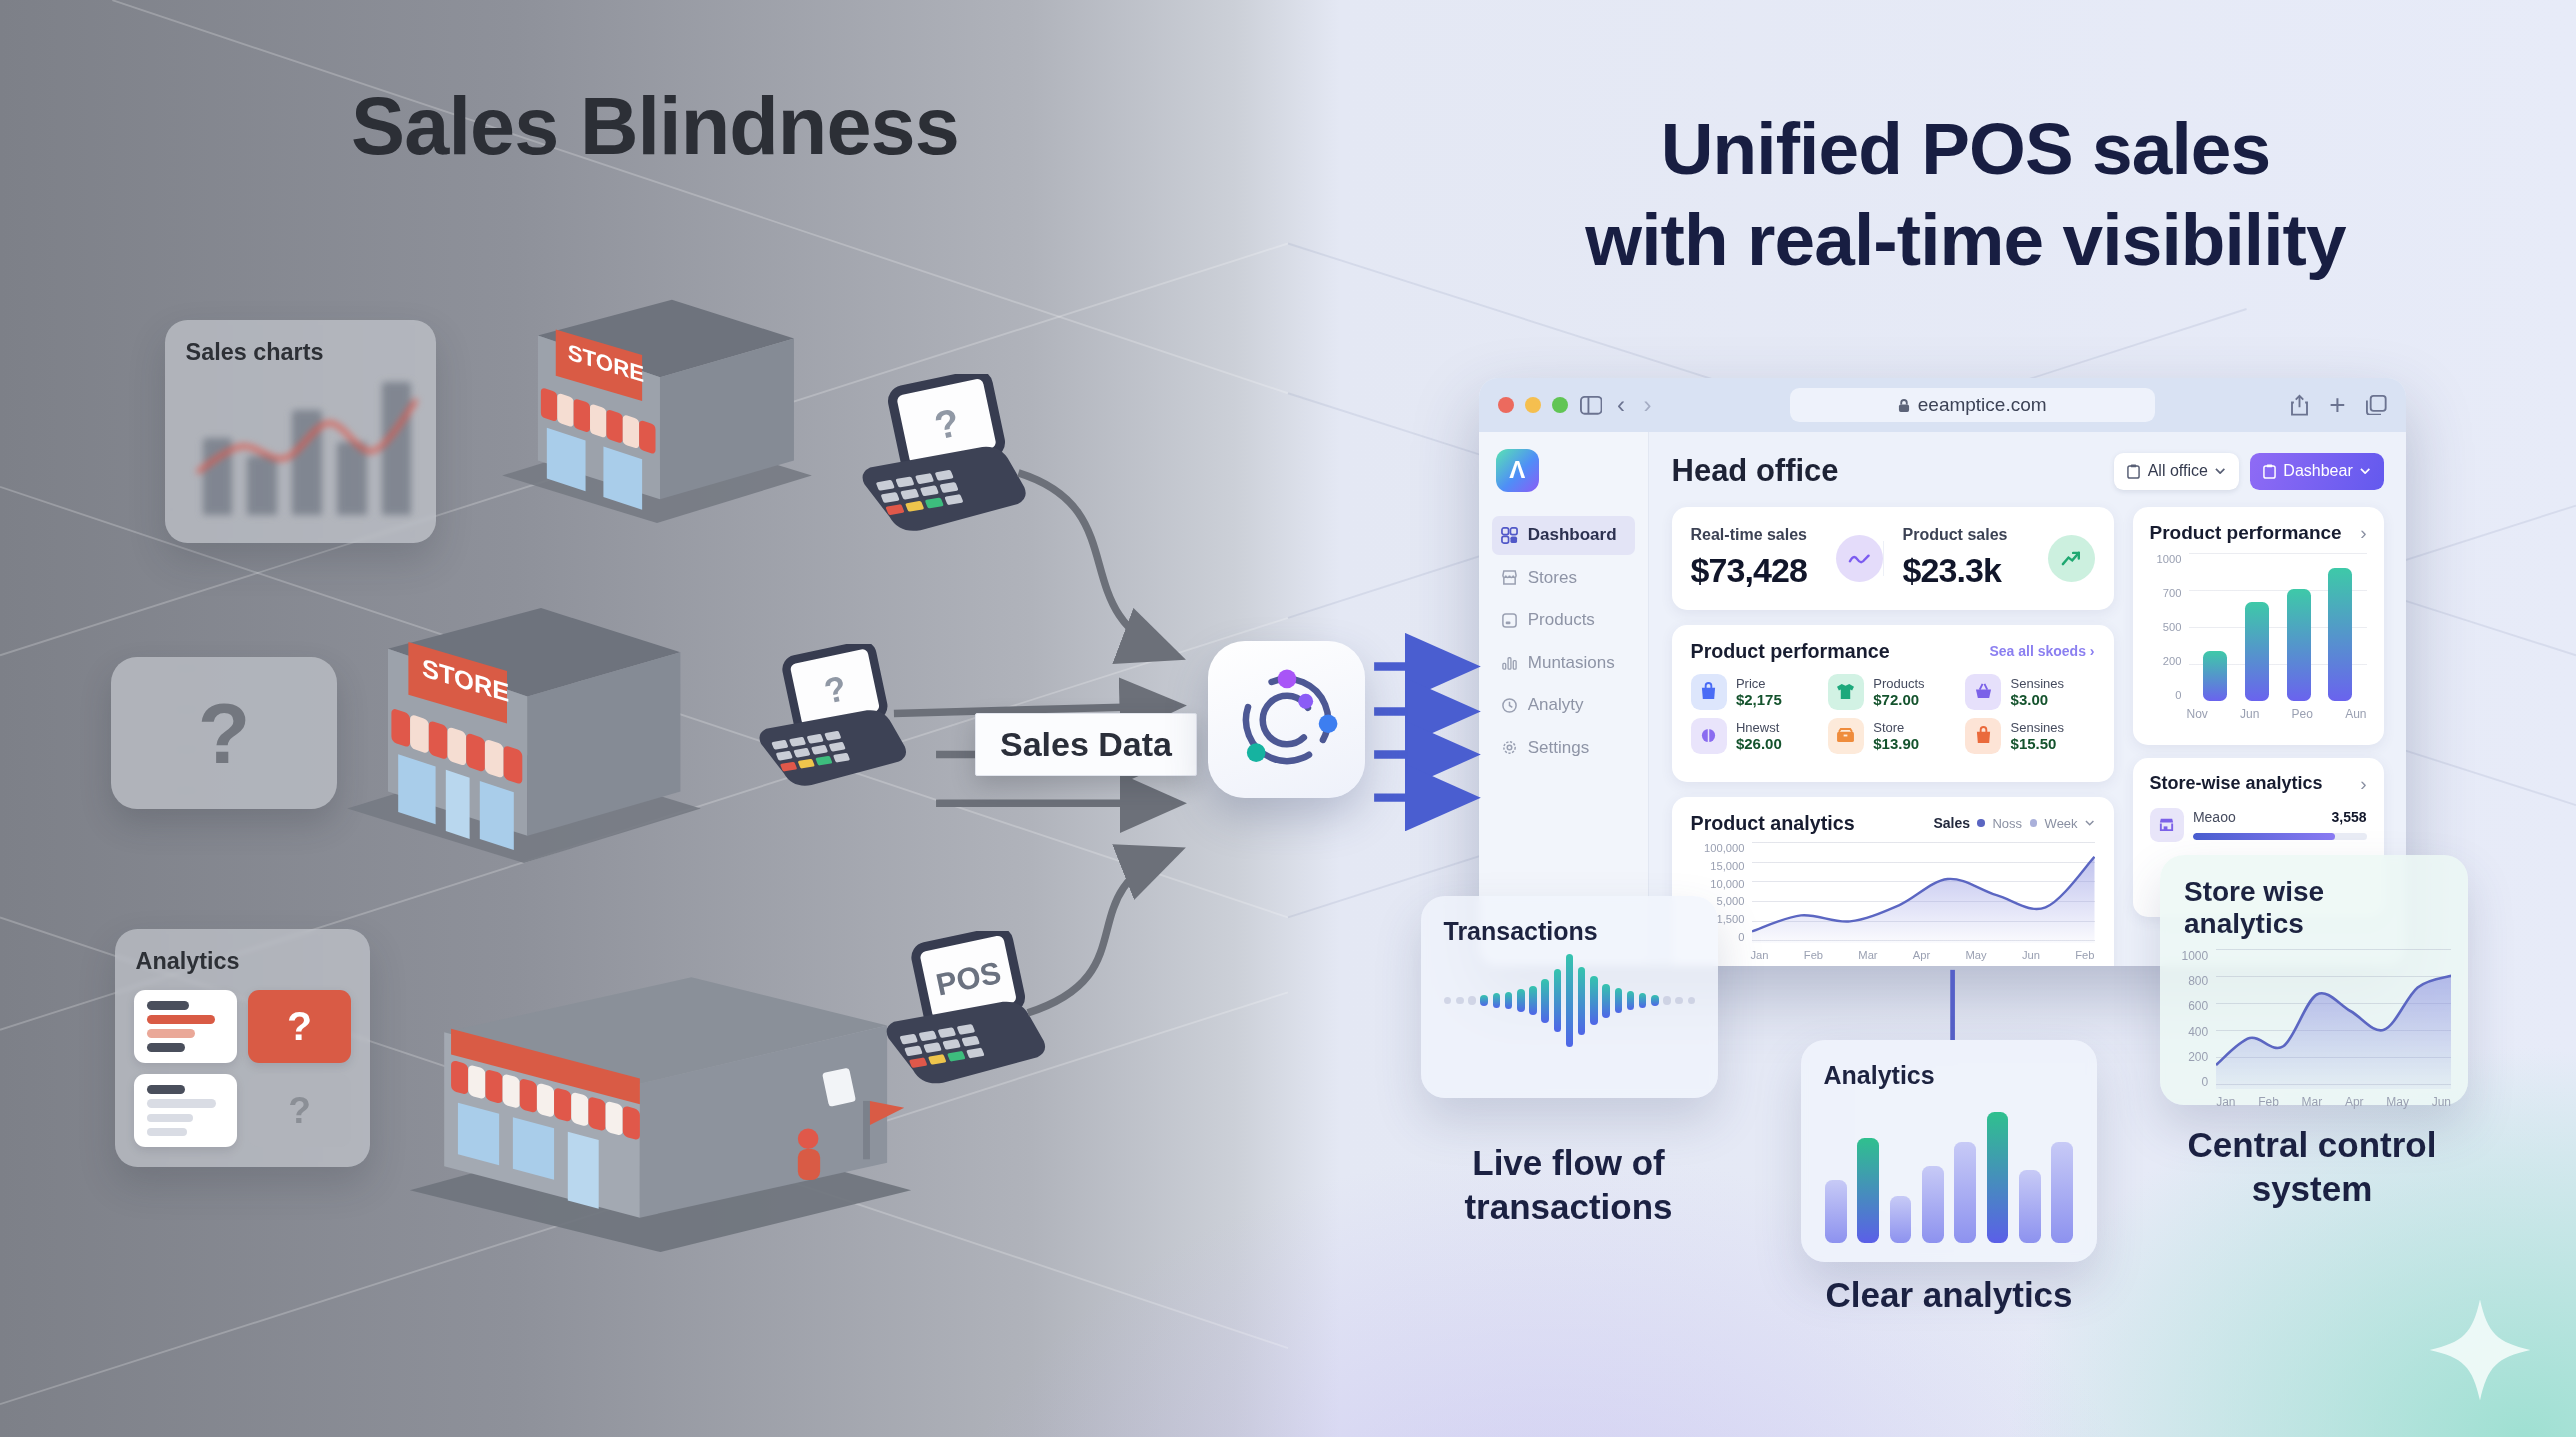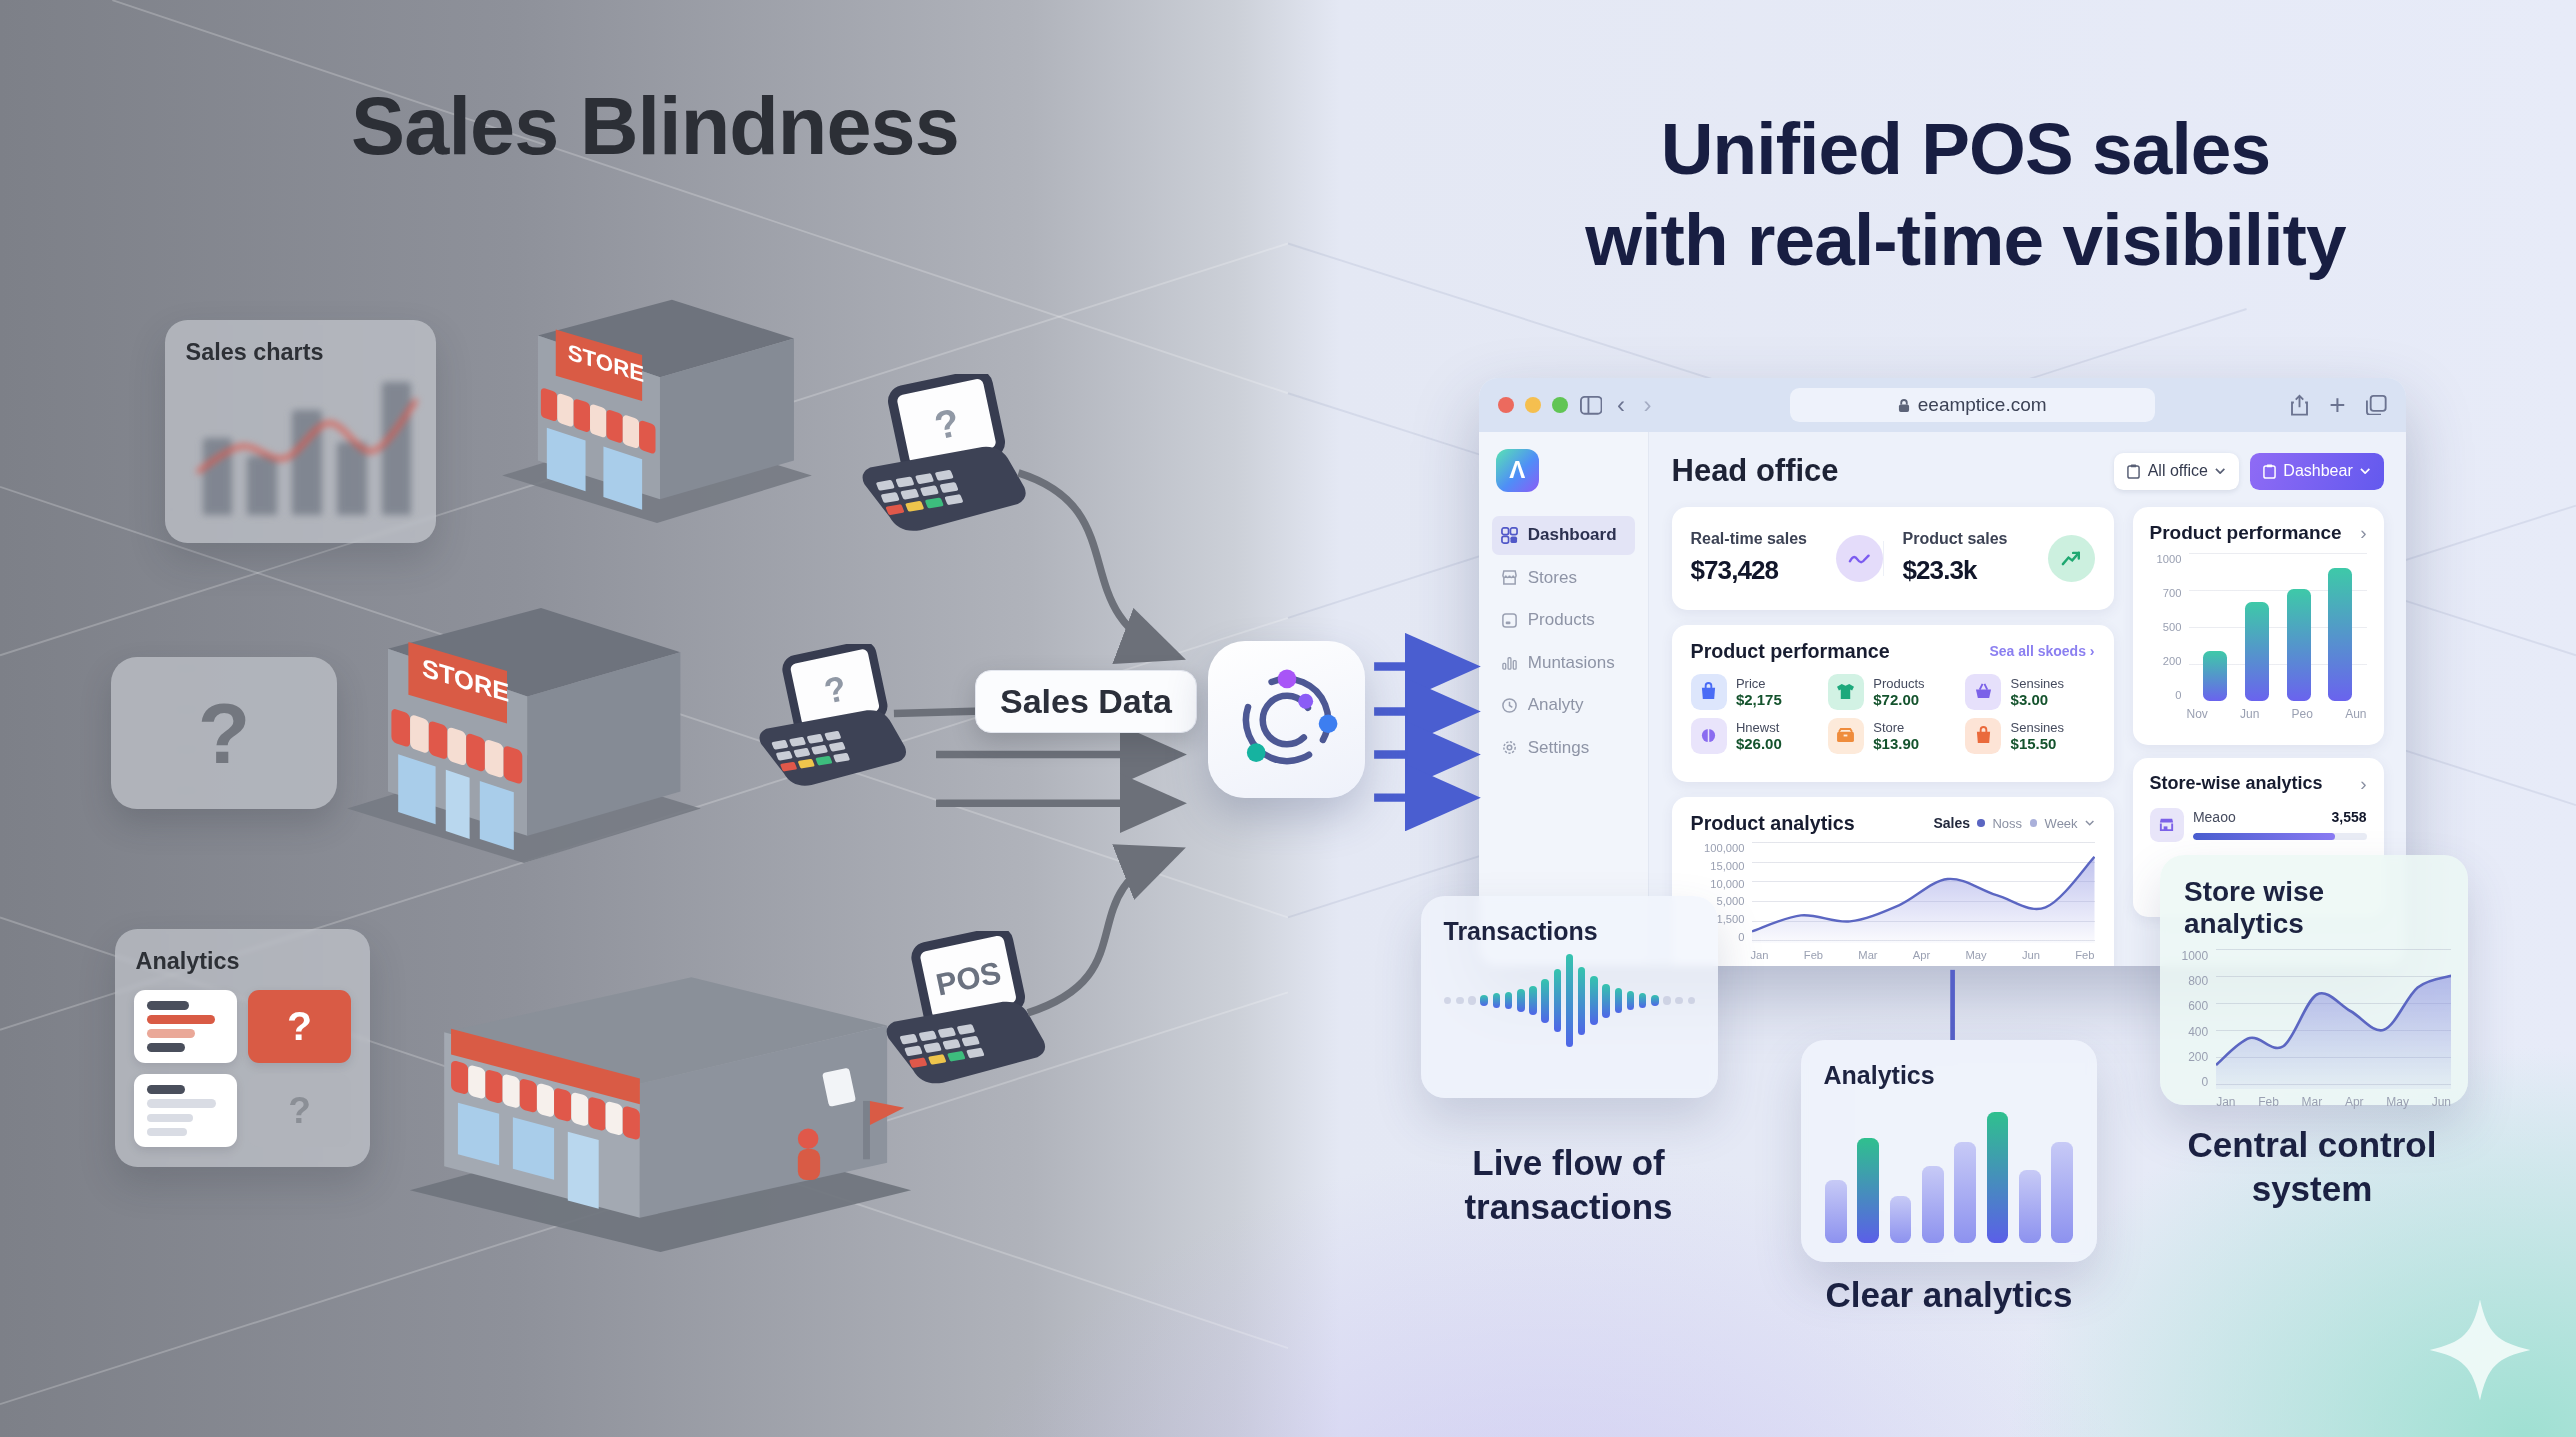--- a/index.html
+++ b/index.html
@@ -52,22 +52,22 @@
     display:flex; flex-direction:column; justify-content:space-between; box-shadow:0 3.7px 9.4px rgba(40,44,56,.12); }
   .al-tile i { display:block; height:8.4px; border-radius:4.7px; }
   .al-tile.qa { background:#d95b45; align-items:center; justify-content:center; }
   .al-tile.qa span { color:#fff; font-size:41px; font-weight:800; }
   .al-tile.qb { background:#b1b4bb; align-items:center; justify-content:center; box-shadow:none; }
   .al-tile.qb span { color:#8b8f96; font-size:37px; font-weight:800; }
 
   .store { position:absolute; z-index:2; }
   .pos { position:absolute; z-index:2; }
 
-  .pill { position:absolute; left:975px; top:670px; z-index:4;
-    background:#fbfcfe; border:0.9px solid #e3e6ee; border-radius:16px;
+  .pill { position:absolute; left:975px; top:713px; z-index:4;
+    background:#fbfcfe; border:0.9px solid #e3e6ee; border-radius:2px;
     padding:11.2px 24px; font-size:34px; font-weight:700; color:#2b2f3a;
     box-shadow:0 9.4px 24px rgba(40,44,56,.22); }
 
   .hub { position:absolute; left:1208px; top:641px; width:157px; height:157px; z-index:4;
     border-radius:37px; background:linear-gradient(160deg,#ffffff, #eef1fa);
     box-shadow:0 19px 41px rgba(60,70,110,.25); display:flex; align-items:center; justify-content:center; }
 
   
   .browser { position:absolute; left:1479px; top:378px; width:927px; height:588px; z-index:2;
     border-radius:19px; background:#edf1fa; box-shadow:0 28px 66px rgba(50,60,100,.28); overflow:hidden; }
@@ -100,21 +100,21 @@
   .b-grid { display:flex; gap:19px; }
   .col-l { width:442px; display:flex; flex-direction:column; gap:15px; }
   .col-r { width:251px; display:flex; flex-direction:column; gap:13px; }
   .card { background:#fff; border-radius:15px; box-shadow:0 3.7px 13px rgba(60,70,110,.08); }
 
   .stats { display:flex; padding:34px 19px; height:103px; }
   .stat { flex:1; display:flex; align-items:center; gap:9.4px; }
   .stat + .stat { border-left:0.9px solid #edf0f7; padding-left:19px; }
   .stat .txt { flex:1; }
   .stat .lbl { font-size:16px; font-weight:600; color:#3c4254; margin-bottom:7.5px; }
-  .stat .val { font-size:26px; font-weight:800; color:#11162a; letter-spacing:-0.9px; }
+  .stat .val { font-size:34px; font-weight:800; color:#11162a; letter-spacing:-0.9px; }
   .ic-circle { width:47px; height:47px; border-radius:50%; display:flex; align-items:center; justify-content:center; }
 
   .pp { padding:15px 19px; height:157px; }
   .pp-head { display:flex; align-items:center; margin-bottom:11.2px; }
   .pp-head h3 { font-size:19.7px; font-weight:800; color:#171c30; }
   .pp-link { margin-left:auto; font-size:14px; color:#8b7ff0; font-weight:600; }
   .pp-grid { display:grid; grid-template-columns:1fr 1fr 1fr; row-gap:13px;gap:8px; }
   .pp-item { display:flex; gap:9.4px; align-items:center; }
   .pp-ic { width:36px; height:36px; border-radius:9.4px; display:flex; align-items:center; justify-content:center; }
   .pp-item .nm { font-size:13px; color:#454b5e; }

